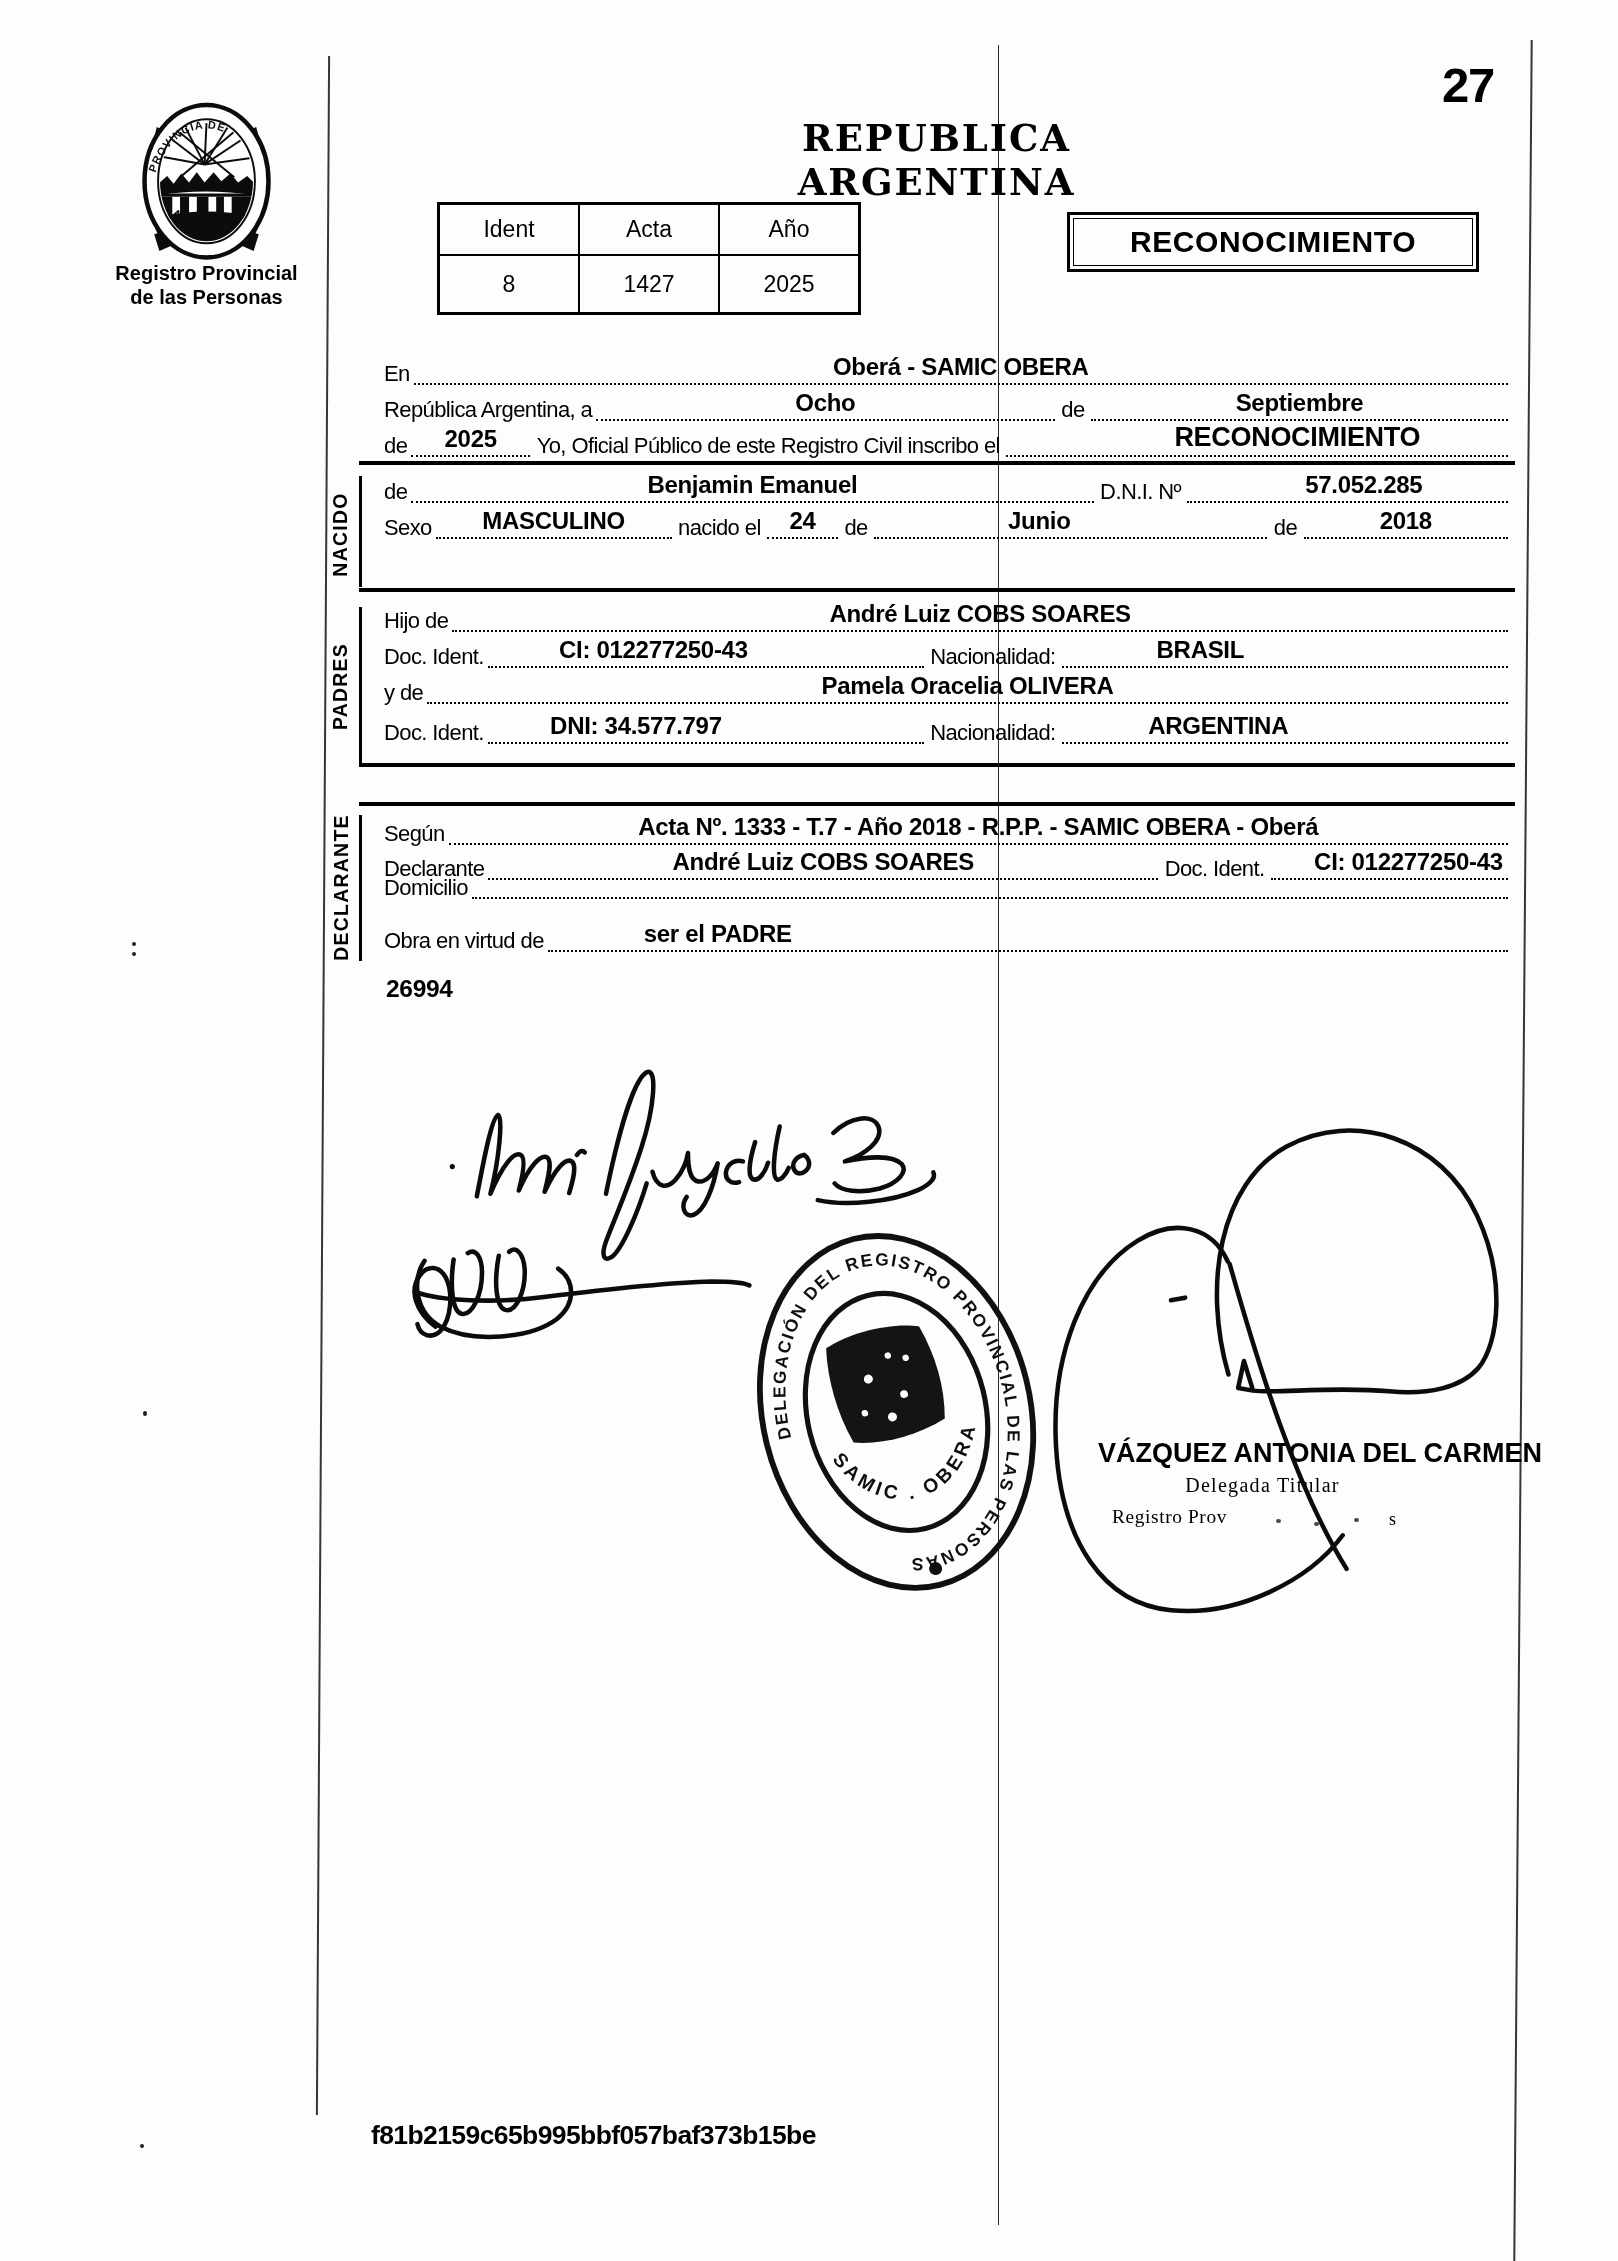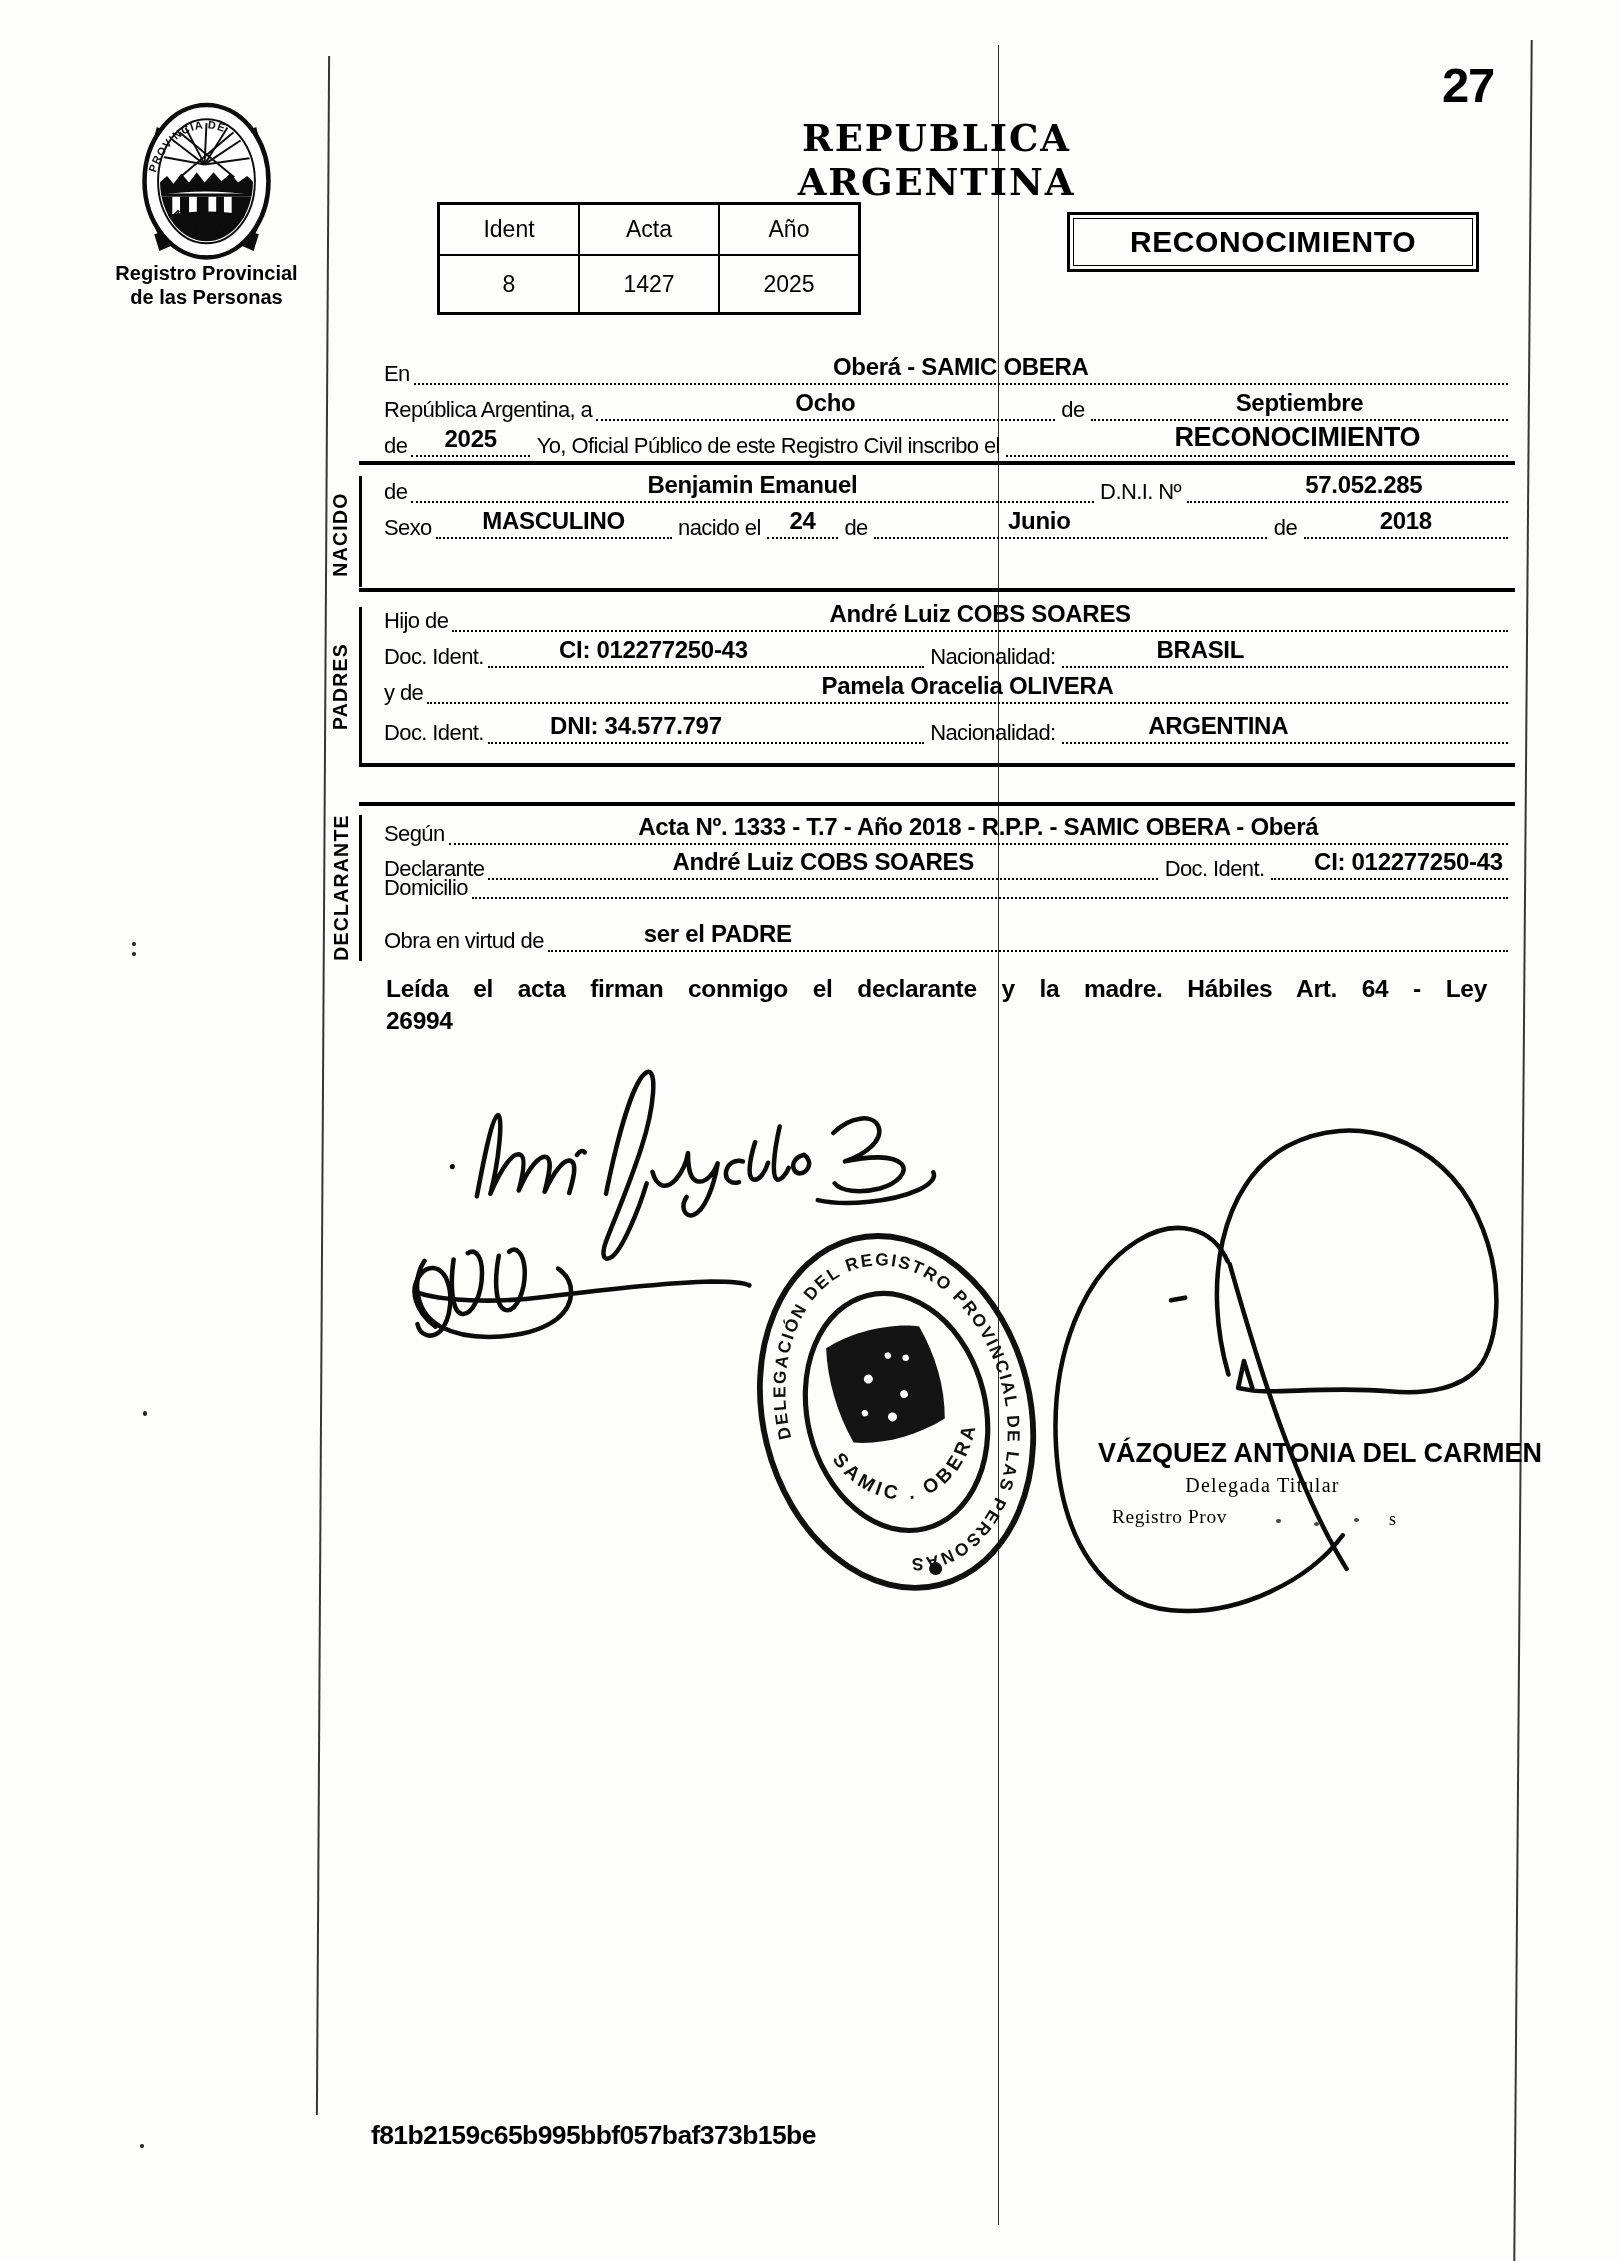--- a/index.html
+++ b/index.html
@@ -256,21 +256,20 @@
     <span class="fill"></span>
   </div>
   <div class="row" style="top:917px">
     <span class="lbl">Obra en virtud de</span>
     <span class="fill">
         <b class="val" style="left:10%;transform:none">ser el PADRE</b>
       </span>
   </div>
 
   <div class="closing" style="top:973px">
-    <span class="j">Leída el acta firman conmigo el declarante y la madre. Hábiles  Art. 64 - Ley</span>
     <span>26994</span>
   </div>
 
   <div class="vz-name">VÁZQUEZ ANTONIA DEL CARMEN</div>
   <div class="vz-role">Delegada Titular</div>
   <div class="vz-off">Registro Prov</div>
   <div class="vz-tail">s</div>
   <div class="smudge" style="left:1276px;top:1519px"></div>
   <div class="smudge" style="left:1314px;top:1522px"></div>
   <div class="smudge" style="left:1354px;top:1518px"></div>

